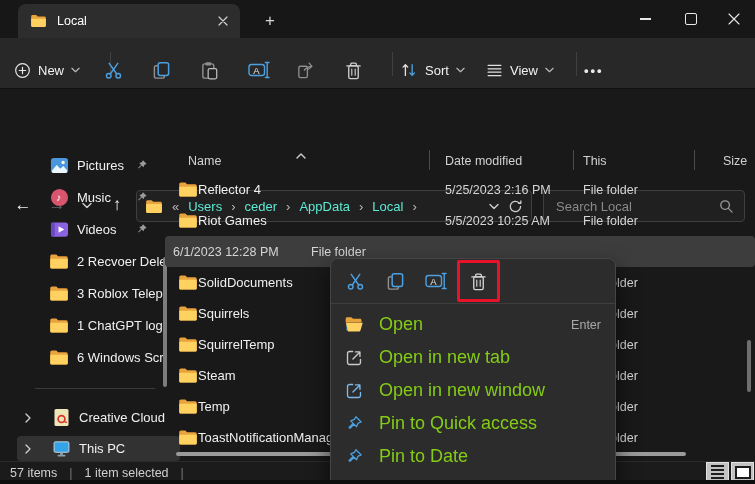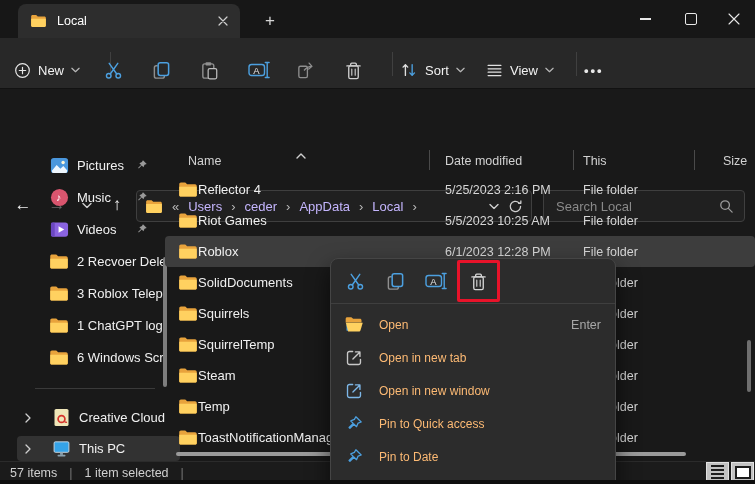--- a/index.html
+++ b/index.html
@@ -23,21 +23,21 @@
   .cmd-sep{top:14px;width:1px;height:24px;background:#404040;}
   .cmd-btn{top:16px;height:32px;display:flex;align-items:center;border-radius:4px;gap:7px;}
   .cmd-label{color:#f2f2f2;font-size:13px;}
   .icon-btn{width:38px;}
   .dots{color:#e8e8e8;font-size:13px;letter-spacing:2px;font-weight:bold;}
   
   .navbar{left:0;top:88px;width:755px;height:57px;}
   .nav-glyph{top:101px;width:30px;height:32px;display:flex;align-items:center;justify-content:center;font-size:17px;}
   .crumb-box{left:136px;top:102px;width:396px;height:32px;background:#202020;border:1px solid #3f3f3f;border-radius:4px;
              display:flex;align-items:center;padding:0 8px;box-sizing:border-box;gap:9px;}
-  .crumb{color:#c4b5fd;font-size:13px;white-space:nowrap;}
+  .crumb{color:#5eead4;font-size:13px;white-space:nowrap;}
   .crumb-sep{color:#b9b9b9;font-size:13px;}
   .crumb-spacer{flex:1;}
   .search-box{left:543px;top:102px;width:202px;height:32px;background:#202020;border:1px solid #3f3f3f;border-radius:4px;
               display:flex;align-items:center;box-sizing:border-box;padding:0 10px;}
   .search-box input{flex:1;background:transparent;border:none;outline:none;color:#dcdcdc;font-size:13px;
                     font-family:inherit;min-width:0;}
   .search-box input::placeholder{color:#8a8a8a;}
   
   .sidebar{left:17px;top:145px;width:165px;height:316px;text-align:center;}
   .side-item{position:absolute;left:0;width:163px;height:31px;display:flex;align-items:center;border-radius:4px;}
@@ -69,21 +69,21 @@
   .vscroll{left:747px;top:340px;width:4px;height:52px;background:#6f6f6f;border-radius:2px;position:absolute;}
   
   .ctx{left:330px;top:258px;width:284px;background:#2c2c2c;border:1px solid #454545;border-radius:8px;
        box-shadow:0 10px 22px rgba(0,0,0,.6);z-index:60;}
   .ctx-iconrow{height:44px;display:flex;align-items:center;padding:0 6px;gap:3px;border-bottom:1px solid #3f3f3f;}
   .ctx-ibtn{width:37px;height:34px;display:flex;align-items:center;justify-content:center;border-radius:4px;}
   .red-box{border:3px solid #e8132a;border-radius:2px;width:37px;height:36px;display:flex;align-items:center;
            justify-content:center;box-sizing:content-box;}
   .ctx-items{padding:4px 0 8px 0;}
   .ctx-item{height:33px;display:flex;align-items:center;padding:0 14px 0 13px;gap:15px;}
-  .ctx-label{font-size:12px;color:#fdba74;flex:1;white-space:nowrap;}
+  .ctx-label{font-size:18px;color:#84cc16;flex:1;white-space:nowrap;}
   .ctx-shortcut{font-size:12.5px;color:#a8a8a8;}
   .ctx-icon{width:20px;height:20px;display:flex;align-items:center;justify-content:center;flex:none;}
   
   .statusbar{left:0;top:461px;width:755px;height:23px;background:#1b1b1b;border-top:1px solid #2b2b2b;
              display:flex;align-items:center;padding-left:10px;box-sizing:border-box;gap:12px;font-size:12.5px;
              color:#d0d0d0;}
   .sb-div{color:#757575;}
   .sb-views{position:absolute;right:1px;top:462px;display:flex;gap:2px;}
   .sb-vbtn{width:23px;height:20px;background:#c2c2c2;border:1px solid #e2e2e2;display:flex;align-items:center;
            justify-content:center;box-sizing:border-box;}
@@ -420,26 +420,20 @@
           <svg width="20" height="17" viewBox="0 0 24 20">
             <use href="#sym-folder"></use>
           </svg>
           <span>Riot Games</span>
         </div>
       <div class="cell-date">5/5/2023 10:25 AM</div>
       <div class="cell-type">File folder</div>
       <div class="cell-size"></div>
     </div>
     <div class="frow frow-sel">
-      <div class="cell-name">
-          <svg width="20" height="17" viewBox="0 0 24 20">
-            <use href="#sym-folder"></use>
-          </svg>
-          <span>Roblox</span>
-        </div>
       <div class="cell-date">6/1/2023 12:28 PM</div>
       <div class="cell-type">File folder</div>
       <div class="cell-size"></div>
     </div>
     <div class="frow">
       <div class="cell-name">
           <svg width="20" height="17" viewBox="0 0 24 20">
             <use href="#sym-folder"></use>
           </svg>
           <span>SolidDocuments</span>

